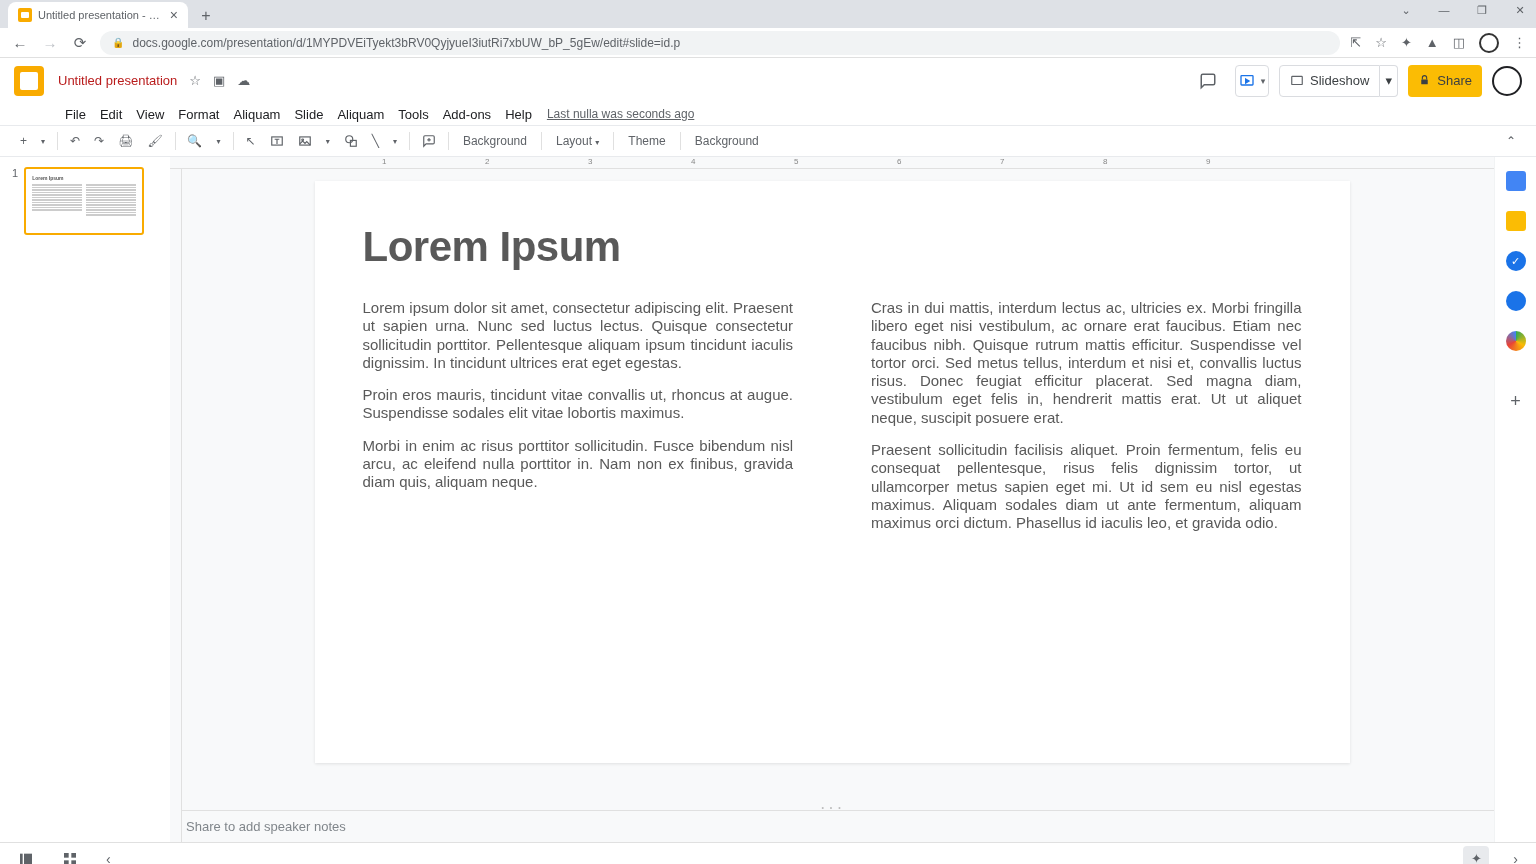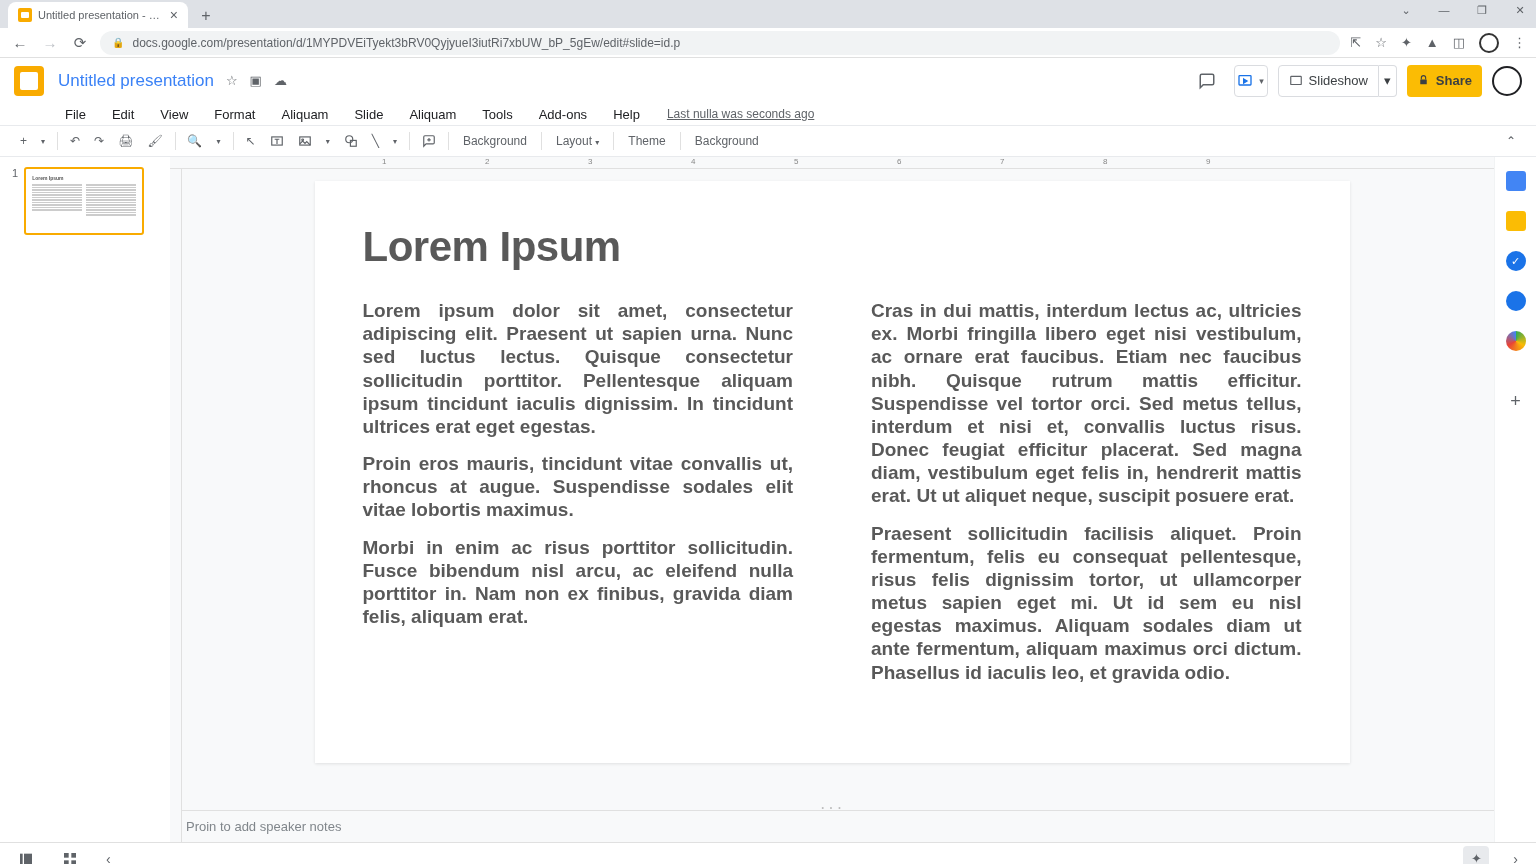--- a/index.html
+++ b/index.html
@@ -24,31 +24,31 @@
 .addr-right { display: flex; gap: 14px; color: #5f6368; font-size: 13px; align-items: center; }
 .addr-ic { cursor: pointer; }
 .profile-circ { width: 20px; height: 20px; border: 2px solid #333; border-radius: 50%; }
 
 
 .app-header { height: 45px; display: flex; align-items: center; padding: 0 14px; }
 .app-logo { width: 30px; height: 30px; background: #f9ab00; border-radius: 4px; position: relative; margin-right: 14px; }
 .app-logo::after { content: ''; position: absolute; inset: 6px; background: #fff; border-radius: 2px; }
 .doc-area { flex: 1; }
 .doc-title-row { display: flex; align-items: center; gap: 12px; }
-.doc-title { font-size: 17px; color: #3b82f6; }
+.doc-title { font-size: 13px; color: #b91c1c; }
 .doc-title-ic { color: #5f6368; font-size: 13px; cursor: pointer; }
 .header-right { display: flex; align-items: center; gap: 10px; }
 .hdr-btn { height: 32px; border: 1px solid #dadce0; border-radius: 4px; display: flex; align-items: center; padding: 0 10px; font-size: 13px; color: #3c4043; cursor: pointer; gap: 6px; background: #fff; }
 .hdr-btn.icon-only { width: 34px; justify-content: center; padding: 0; }
-.hdr-btn.share { background: #fbbc04; border: none; font-weight: 700; }
+.hdr-btn.share { background: #fbbc04; border: none; font-weight: 400; }
 .hdr-btn.present-drop { width: 18px; padding: 0; justify-content: center; border-left: none; margin-left: -10px; border-radius: 0 4px 4px 0; }
 .hdr-btn.slideshow { border-radius: 4px 0 0 4px; }
 .hdr-avatar { width: 30px; height: 30px; border: 2.5px solid #202124; border-radius: 50%; cursor: pointer; }
 
-.menu-bar { height: 22px; display: flex; align-items: center; padding-left: 58px; font-size: 13px; color: #202124; gap: 12px; }
+.menu-bar { height: 22px; display: flex; align-items: center; padding-left: 58px; font-size: 13px; color: #202124; gap: 0; }
 .menu-item { padding: 2px 7px; cursor: pointer; border-radius: 3px; }
 .last-edit { color: #5f6368; text-decoration: underline; margin-left: 8px; font-size: 12px; cursor: pointer; }
 
 .toolbar { height: 32px; border-top: 1px solid #e8eaed; border-bottom: 1px solid #e8eaed; display: flex; align-items: center; padding: 0 14px; gap: 2px; font-size: 12px; color: #5f6368; }
 .tb-btn { padding: 4px 6px; cursor: pointer; border-radius: 3px; display: flex; align-items: center; gap: 2px; }
 .tb-sep { width: 1px; height: 18px; background: #e0e0e0; margin: 0 4px; }
 .tb-text { padding: 4px 8px; cursor: pointer; }
 .tb-collapse { margin-left: auto; }
 
 
@@ -64,21 +64,21 @@
 
 .canvas-area { flex: 1; background: #f8f9fa; position: relative; display: flex; flex-direction: column; }
 .ruler-h { height: 12px; background: #f8f9fa; border-bottom: 1px solid #e0e0e0; position: relative; font-size: 8px; color: #888; }
 .ruler-h span { position: absolute; top: 0; }
 .ruler-v { position: absolute; left: 0; top: 12px; bottom: 0; width: 12px; background: #f8f9fa; border-right: 1px solid #e0e0e0; }
 .canvas-inner { flex: 1; display: flex; align-items: flex-start; justify-content: center; padding-top: 12px; overflow: hidden; }
 .slide { width: 1035px; height: 582px; background: #fff; box-shadow: 0 1px 3px rgba(0,0,0,0.1); padding: 42px 48px; }
 .slide-title { font-size: 42px; font-weight: 800; color: #595959; letter-spacing: -0.5px; margin-bottom: 28px; }
 .slide-cols { display: flex; gap: 78px; }
 .slide-col { flex: 1; }
-.slide-col p { font-size: 19px; line-height: 1.22; color: #595959; text-align: justify; margin-bottom: 14px; font-weight: 700; }
+.slide-col p { font-size: 15px; line-height: 1.22; color: #595959; text-align: justify; margin-bottom: 14px; font-weight: 400; }
 
 .side-rail { width: 42px; background: #fff; border-left: 1px solid #f1f3f4; display: flex; flex-direction: column; align-items: center; padding-top: 14px; gap: 20px; }
 .rail-ic { width: 20px; height: 20px; border-radius: 3px; cursor: pointer; }
 .rail-cal { background: #4285f4; }
 .rail-keep { background: #fbbc04; }
 .rail-tasks { background: #1a73e8; border-radius: 50%; position: relative; }
 .rail-tasks::after { content: '✓'; color: #fff; font-size: 11px; position: absolute; inset: 0; display: flex; align-items: center; justify-content: center; }
 .rail-contacts { background: #1a73e8; border-radius: 50%; }
 .rail-maps { background: conic-gradient(#34a853, #fbbc04, #ea4335, #4285f4); border-radius: 50%; }
 .rail-plus { color: #5f6368; font-size: 18px; margin-top: 20px; }
@@ -293,31 +293,31 @@
       <span style="left:1036px">9</span>
     </div>
     <div class="ruler-v"></div>
     <div class="canvas-inner">
       <div class="slide">
         <div class="slide-title">Lorem Ipsum</div>
         <div class="slide-cols">
           <div class="slide-col">
             <p>Lorem ipsum dolor sit amet, consectetur adipiscing elit. Praesent ut sapien urna. Nunc sed luctus lectus. Quisque consectetur sollicitudin porttitor. Pellentesque aliquam ipsum tincidunt iaculis dignissim. In tincidunt ultrices erat eget egestas.</p>
             <p>Proin eros mauris, tincidunt vitae convallis ut, rhoncus at augue. Suspendisse sodales elit vitae lobortis maximus.</p>
-            <p>Morbi in enim ac risus porttitor sollicitudin. Fusce bibendum nisl arcu, ac eleifend nulla porttitor in. Nam non ex finibus, gravida diam felis, aliquam erat.</p>
+            <p>Morbi in enim ac risus porttitor sollicitudin. Fusce bibendum nisl arcu, ac eleifend nulla porttitor in. Nam non ex finibus, gravida diam quis, aliquam neque.</p>
           </div>
           <div class="slide-col">
             <p>Cras in dui mattis, interdum lectus ac, ultricies ex. Morbi fringilla libero eget nisi vestibulum, ac ornare erat faucibus. Etiam nec faucibus nibh. Quisque rutrum mattis efficitur. Suspendisse vel tortor orci. Sed metus tellus, interdum et nisi et, convallis luctus risus. Donec feugiat efficitur placerat. Sed magna diam, vestibulum eget felis in, hendrerit mattis erat. Ut ut aliquet neque, suscipit posuere erat.</p>
             <p>Praesent sollicitudin facilisis aliquet. Proin fermentum, felis eu consequat pellentesque, risus felis dignissim tortor, ut ullamcorper metus sapien eget mi. Ut id sem eu nisl egestas maximus. Aliquam sodales diam ut ante fermentum, aliquam maximus orci dictum. Phasellus id iaculis leo, et gravida odio.</p>
           </div>
         </div>
       </div>
     </div>
     <div class="notes-handle"></div>
-    <div class="notes">Proin to add speaker notes</div>
+    <div class="notes">Share to add speaker notes</div>
   </div>
 
   <div class="side-rail">
     <div class="rail-ic rail-cal"></div>
     <div class="rail-ic rail-keep"></div>
     <div class="rail-ic rail-tasks"></div>
     <div class="rail-ic rail-contacts"></div>
     <div class="rail-ic rail-maps"></div>
     <div class="rail-plus">+</div>
   </div>

